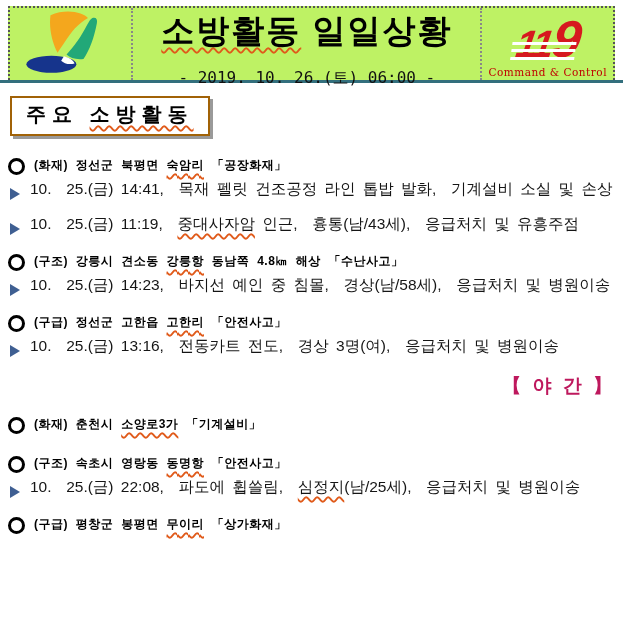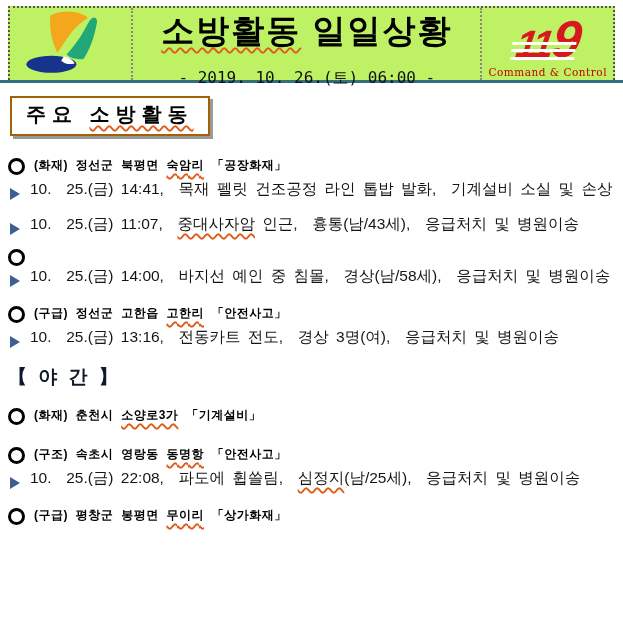--- a/index.html
+++ b/index.html
@@ -43,21 +43,21 @@
     margin-right:9px;position:relative;top:1px;display:inline-block;align-self:center;}
   .item-detail{display:flex;align-items:flex-end;padding-left:2px;
     font-size:15.5px;color:#151515;word-spacing:3px;line-height:22px;white-space:pre-wrap;}
   .tri{flex:0 0 auto;width:0;height:0;border-left:10px solid #3f5f92;
     border-top:6px solid transparent;border-bottom:6px solid transparent;margin-right:10px;}
   .wavy{
     text-decoration:underline;text-decoration-style:wavy;
     text-decoration-color:#e05a1a;text-decoration-thickness:1.5px;text-underline-offset:4px;
   }
   
-  .night-label{color:#0f172a;font-size:19px;font-weight:800;letter-spacing:3px;margin:16px 0 12px 0;}
+  .night-label{color:#be185d;font-size:19px;font-weight:800;letter-spacing:3px;margin:16px 0 12px 0;text-align:right;}
 </style>
 </head>
 <body>
 
 
 
 
 <div class="header">
   <div class="h-cell-logo">
     <span>
@@ -99,31 +99,32 @@
     </div>
     <div class="item-detail">
       <span class="tri"></span>
       <span><span>10.  25.(금) 14:41,  목재 펠릿 건조공정 라인 톱밥 발화,  기계설비 소실 및 손상</span><span class="wavy"></span><span></span></span>
     </div>
   </div>
 
   <div class="item">
     <div class="item-detail">
       <span class="tri"></span>
-      <span><span>10.  25.(금) 11:07,  </span><span class="wavy">중대사자암</span><span> 인근,  흉통(남/43세),  응급처치 및 병원이송</span></span>
+      <span><span>10.  25.(금) 11:19,  </span><span class="wavy">중대사자암</span><span> 인근,  흉통(남/43세),  응급처치 및 유흥주점</span></span>
     </div>
   </div>
 
   <div class="item">
     <div class="item-title">
       <span class="ring"></span>
+      <span><span>(구조) 강릉시 견소동 </span><span class="wavy">강릉항</span><span> 동남쪽 4.8㎞ 해상 「수난사고」</span></span>
     </div>
     <div class="item-detail">
       <span class="tri"></span>
-      <span><span>10.  25.(금) 14:00,  바지선 예인 중 침몰,  경상(남/58세),  응급처치 및 병원이송</span><span class="wavy"></span><span></span></span>
+      <span><span>10.  25.(금) 14:23,  바지선 예인 중 침몰,  경상(남/58세),  응급처치 및 병원이송</span><span class="wavy"></span><span></span></span>
     </div>
   </div>
 
   <div class="item">
     <div class="item-title">
       <span class="ring"></span>
       <span><span>(구급) 정선군 고한읍 </span><span class="wavy">고한리</span><span> 「안전사고」</span></span>
     </div>
     <div class="item-detail">
       <span class="tri"></span>

